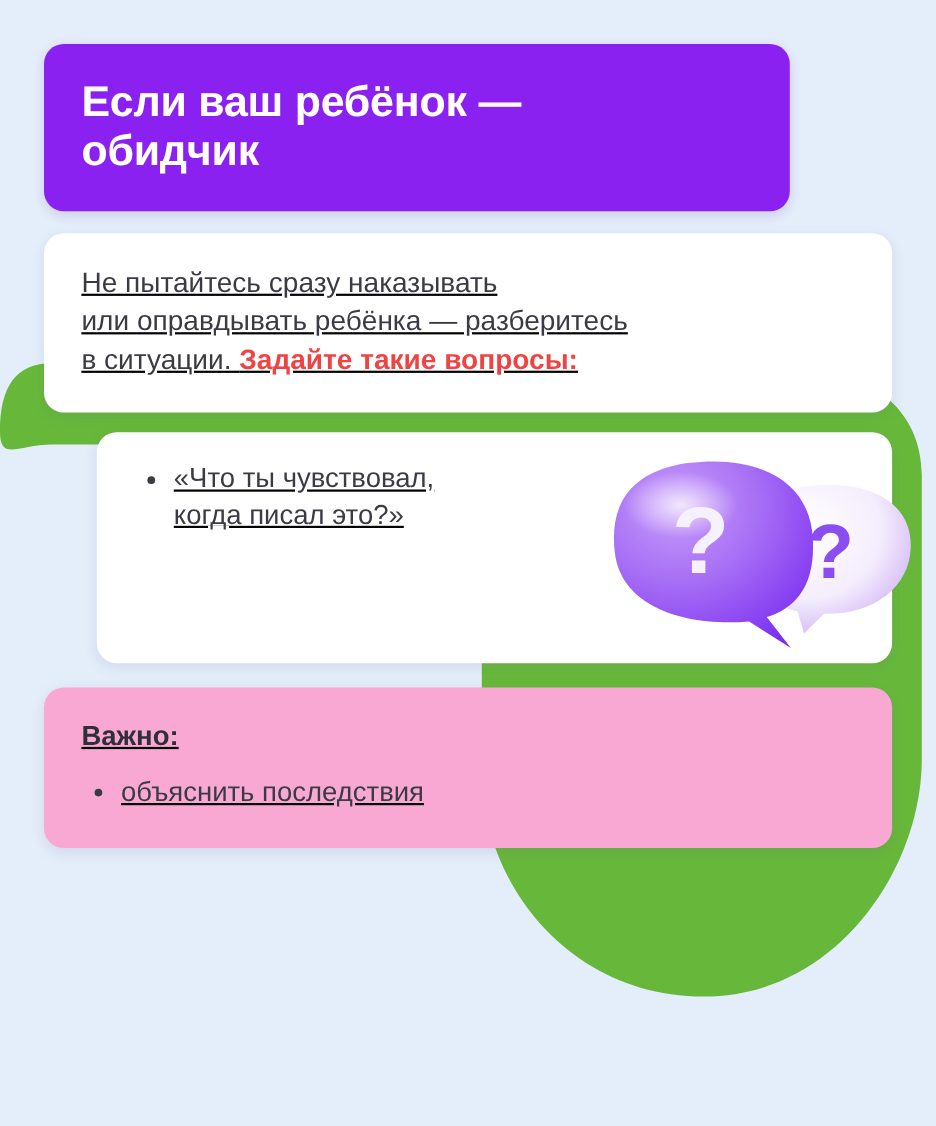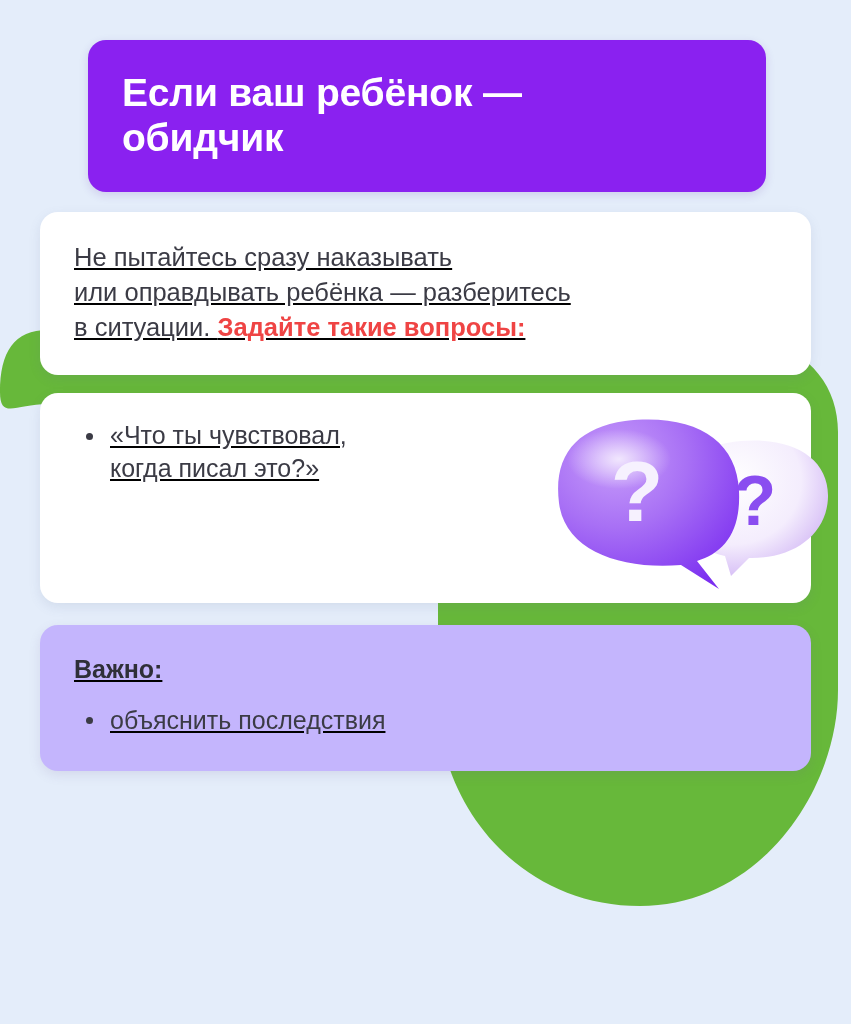--- a/index.html
+++ b/index.html
@@ -30,21 +30,20 @@
     position: relative;
     z-index: 2;
     padding: 40px 40px 0 40px;
   }
 
   
   .header-row {
     display: flex;
     align-items: center;
     gap: 14px;
-    margin-left: 48px;
   }
 
   .title-card {
     flex: 0 0 678px;
     background: #8a21f0;
     border-radius: 18px;
     padding: 28px 34px 30px 34px;
     min-height: 152px;
     box-shadow: 0 3px 10px rgba(90, 40, 160, 0.16);
     display: flex;
@@ -88,20 +87,21 @@
     line-height: 1.37;
     color: #3b3b45;
   }
   .intro-text b { font-weight: bold; color: #ef4444; }
 
   .card.questions {
     margin-top: 18px;
     padding: 26px 34px 28px 34px;
     min-height: 210px;
     overflow: visible;
+    margin-left: 48px;
   }
 
   ul.bullets {
     list-style: none;
     position: relative;
     z-index: 2;
   }
   ul.bullets li {
     position: relative;
     padding-left: 36px;
@@ -130,21 +130,21 @@
     width: 292px;
     height: 180px;
     z-index: 1;
     pointer-events: none;
   }
   .bubbles svg { display: block; width: 292px; height: 180px; }
 
   
   .card.important {
     margin-top: 22px;
-    background: #c4b5fd;
+    background: #f9a8d4;
     padding: 30px 34px 34px 34px;
     box-shadow: 0 4px 12px rgba(110, 90, 150, 0.14);
   }
 
   .important-title {
     font-size: 25px;
     font-weight: bold;
     color: #2f2f38;
     margin-bottom: 20px;
   }

